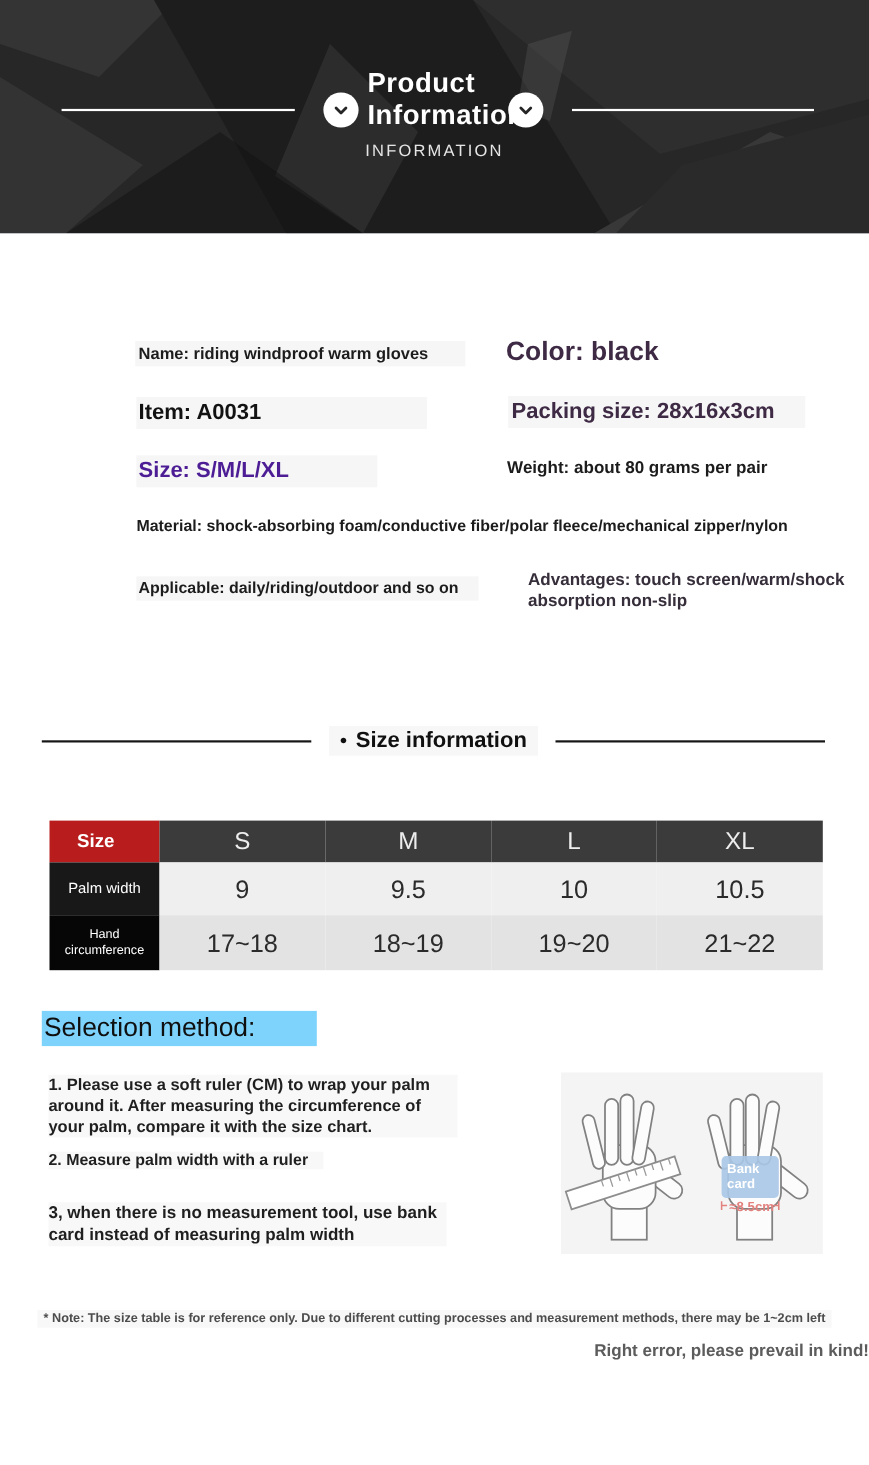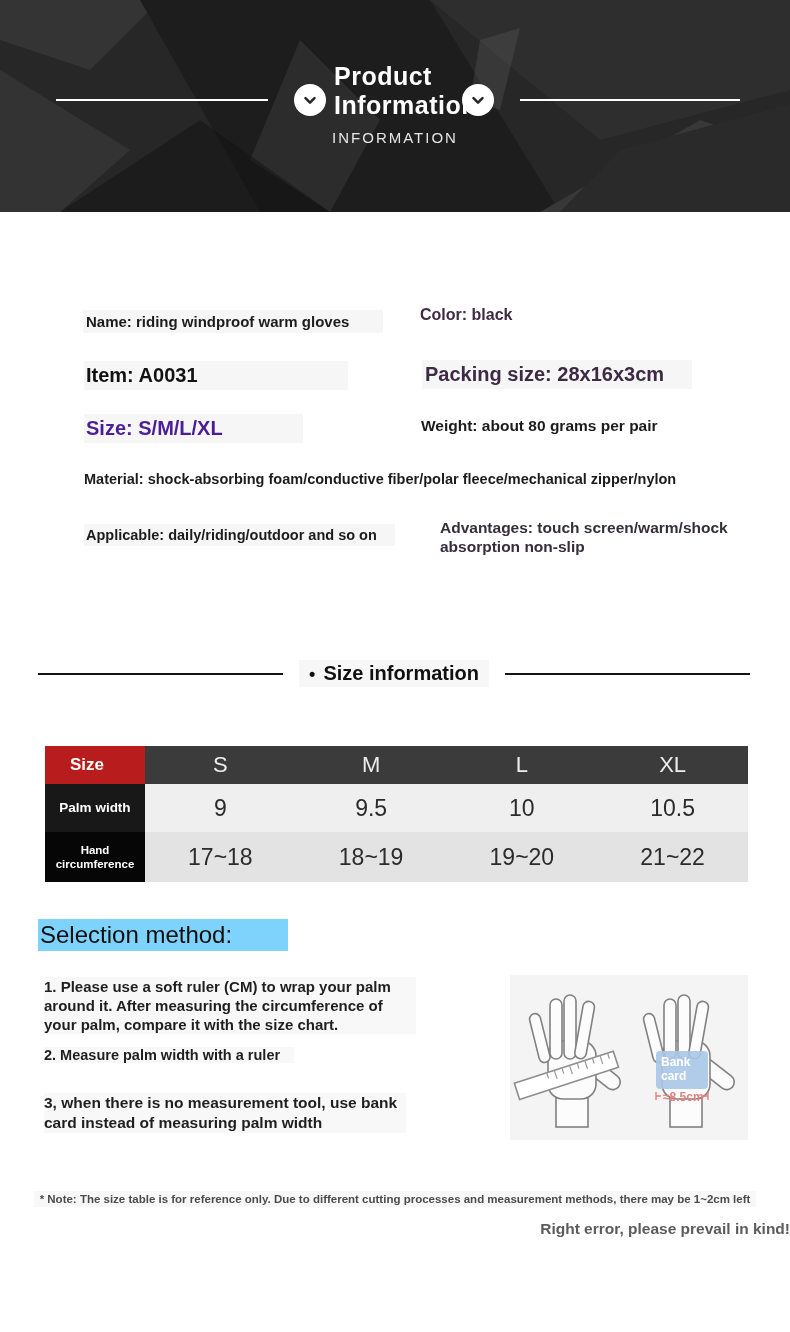--- a/index.html
+++ b/index.html
@@ -14,24 +14,24 @@
   .hero-line.r { left:520px; width:220px; }
   .hero-circle { position:absolute; top:84px; width:32px; height:32px; border-radius:50%;
                  background:#ffffff; display:flex; align-items:center; justify-content:center; z-index:2; }
   .hero-circle svg { width:18px; height:18px; }
   .hero-title { position:absolute; left:334px; top:62px; color:#ffffff; font-weight:bold;
                 font-size:25px; line-height:29px; z-index:3; letter-spacing:0.5px; }
   .hero-sub { position:absolute; left:0; top:129px; width:100%; text-align:center; color:#e6e6e6;
               font-size:15px; letter-spacing:2px; z-index:3; }
 
   
-  .pi { position:absolute; color:#1c1c1c; font-weight:bold; white-space:nowrap; }
+  .pi { position:absolute; color:#1c1c1c; font-weight:bold; white-space:nowrap;margin-left:40px; }
   .hl { background:#f6f6f6; }
   .pi.name   { left:83px;  top:310px; font-size:15px; padding:3px 34px 3px 3px; }
-  .pi.color  { left:420px; top:306px; font-size:16px; color:#3e2a44; }
+  .pi.color  { left:420px; top:306px; font-size:24px; color:#3e2a44; }
   .pi.item   { left:84px;  top:361px; font-size:20px; color:#121212; padding:3px 150px 3px 2px;text-align:right; }
   .pi.pack   { left:422px; top:360px; font-size:20px; color:#3e2a44; padding:3px 28px 3px 3px; }
   .pi.size   { left:84px;  top:414px; font-size:20px; color:#4c1d95; padding:3px 80px 3px 2px; }
   .pi.weight { left:421px; top:417px; font-size:15.5px; }
   .pi.material   { left:84px; top:471px; font-size:14.5px; }
   .pi.applicable { left:84px; top:524px; font-size:14.5px; padding:3px 18px 3px 2px; }
   .pi.advantages { left:440px; top:518px; font-size:15.5px; color:#362e3a; width:315px;
                    white-space:normal; line-height:19px; }
 
   
@@ -42,21 +42,21 @@
   .size-head .dot { font-size:18px; margin-right:8px; }
 
   
   .size-table { position:absolute; left:45px; top:746px; width:703px;
                 display:grid; grid-template-columns:100px repeat(4,1fr);
                 grid-template-rows:38px 48px 50px; }
   .size-table .c { display:flex; align-items:center; justify-content:center; }
   .th-label { background:#b91c1c; color:#ffffff; font-weight:bold; font-size:17px;
               justify-content:flex-start !important; padding-left:25px; }
   .th-size  { background:#3b3b3b; color:#ededed; font-size:22px; }
-  .row-label { color:#ffffff; font-weight:bold; text-align:center; line-height:1.25; }
+  .row-label { color:#ffffff; font-weight:normal; text-align:center; line-height:1.25; }
   .row-label.r1 { background:#181818; font-size:13.5px; }
   .row-label.r2 { background:#060606; font-size:11.5px; padding:0 4px; }
   .cell { font-size:23px; color:#2b2b2b; }
   .cell.r1 { background:#efefef; }
   .cell.r2 { background:#e3e3e3; }
 
   
   .sel-title { position:absolute; left:38px; top:919px; font-size:24px; font-weight:normal;
                color:#0f0f0f; background:#7dd3fc; padding:2px 56px 2px 2px; }
   .step { position:absolute; left:44px; font-weight:bold; color:#1f1f1f; background:#f8f8f8; }

